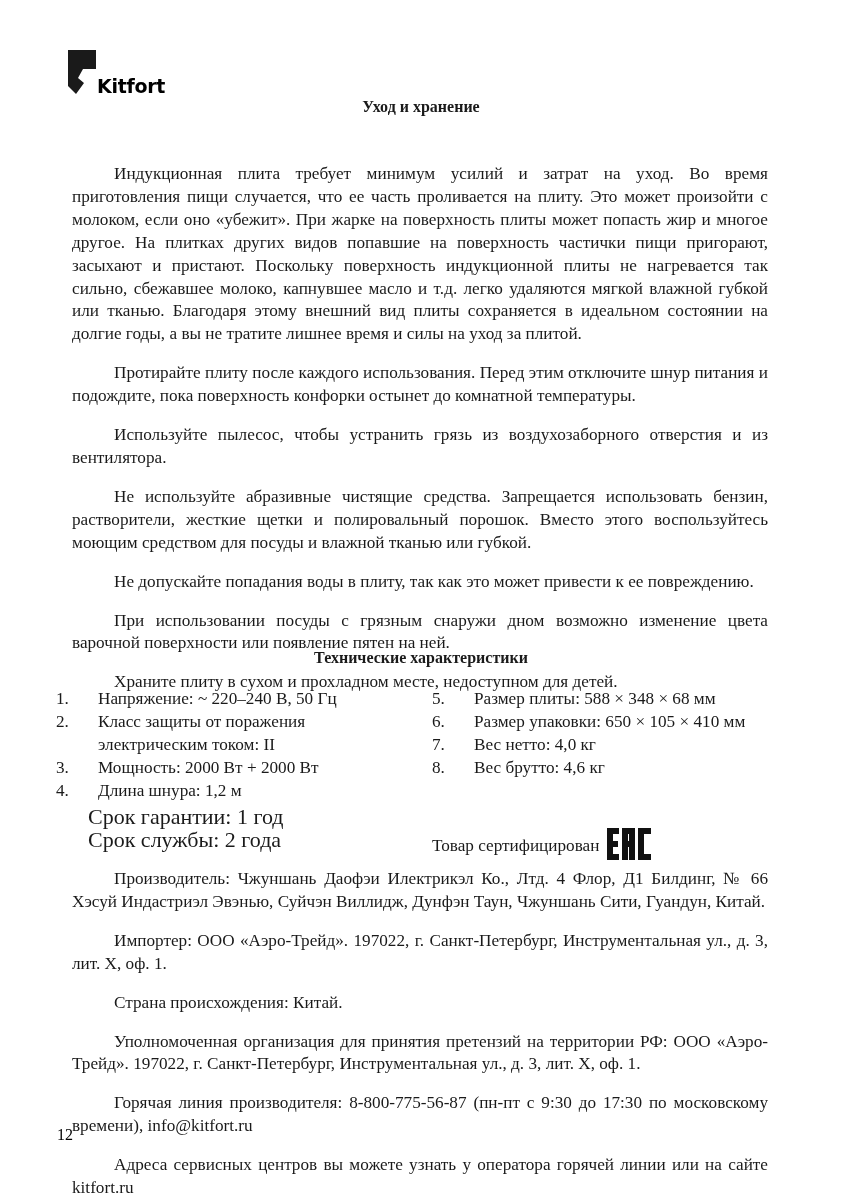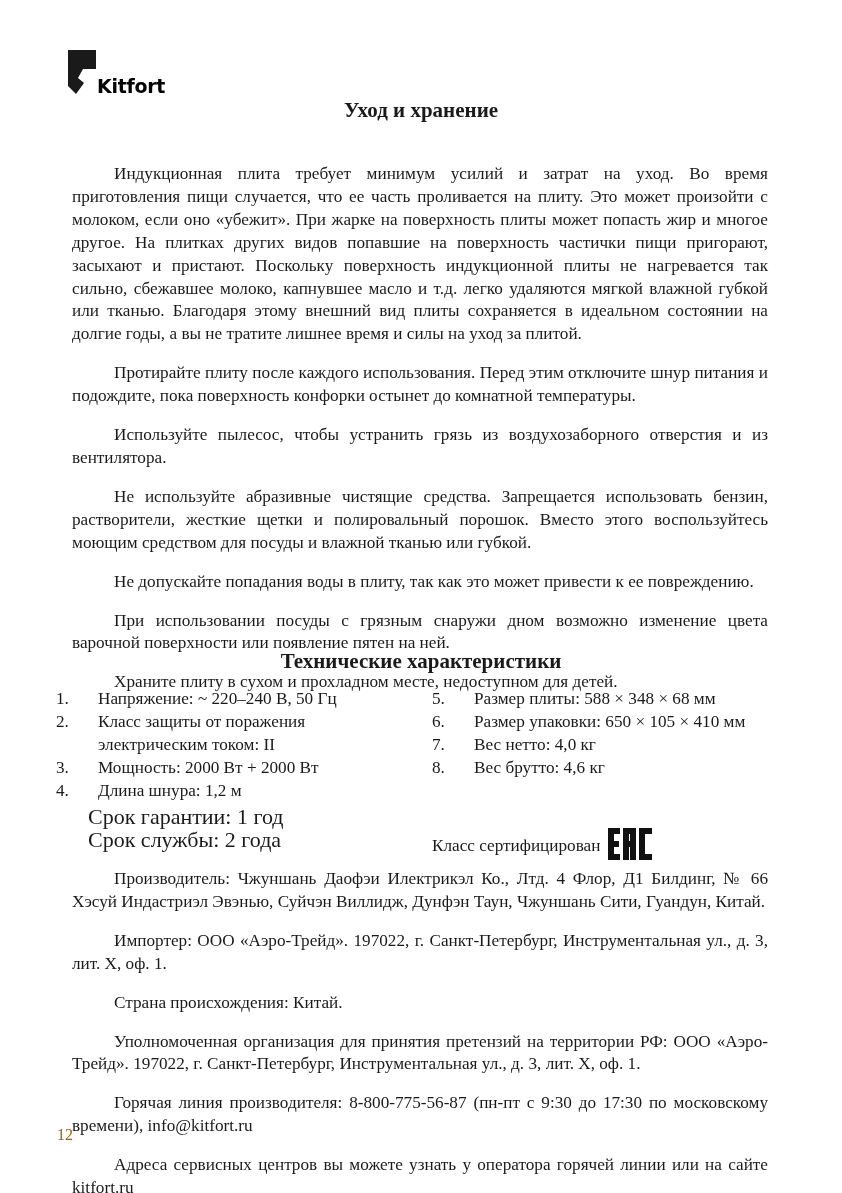--- a/index.html
+++ b/index.html
@@ -3,37 +3,37 @@
 <meta charset="utf-8">
 <style>
   html, body { margin:0; padding:0; background:#ffffff; }
   body { width:842px; height:1193px; position:relative; overflow:hidden;
          font-family:"Liberation Serif", serif; color:#1a1a1a; }
   .logo { position:absolute; left:68px; top:50px; width:110px; height:50px; }
   .logo-mark { position:absolute; left:0; top:0; width:30px; height:44px; }
   .logo-text { position:absolute; left:29px; top:25px; font-family:"DejaVu Sans", sans-serif;
                font-weight:bold; font-size:19px; letter-spacing:-0.3px; color:#000000; }
   h1 { position:absolute; margin:0; left:0; width:842px; text-align:center;
-       font-size:21px; font-weight:bold; }
+       font-size:16px; font-weight:bold; }
   #title-care { top:98px; }
   #title-specs { top:649px; }
   .body { position:absolute; left:56px; width:728px; font-size:17.2px; line-height:22.9px; text-align:justify; }
   .body p { margin:16px; text-indent:42px; }
   #care { top:147px; }
   .specs { position:absolute; top:688px; left:56px; width:728px; font-size:17.2px; line-height:22.9px; }
   .col { position:absolute; top:0; }
   .col.left { left:0; width:330px; }
   .col.right { left:376px; width:360px; }
   .item { position:relative; padding-left:42px; }
   .item .num { position:absolute; left:0; top:0; }
   .warranty { position:absolute; top:806px; left:88px; font-size:22px; line-height:22.9px; }
   .cert { position:absolute; top:826px; left:432px; font-size:17.2px; line-height:22.9px; display:flex; align-items:flex-end; }
   .eac { display:inline-block; margin-left:8px; width:44px; height:32px; position:relative; top:2px; }
   #info { top:852px; }
-  .page-num { position:absolute; left:57px; top:1126px; font-size:16px; color:#a16207; }
+  .page-num { position:absolute; left:57px; top:1126px; font-size:16px; color:#000000; }
 </style>
 </head>
 <body>
 
 <div class="logo">
   <svg class="logo-mark" viewBox="0 0 30 44">
     <path d="M0 0 H28 V19 H15 L10 28 L16 33 L8 44 L0 36 Z" fill="#1a1a1a"></path>
   </svg>
   <span class="logo-text">Kitfort</span>
 </div>
@@ -90,21 +90,21 @@
     </div>
   </div>
 </div>
 
 <div class="warranty">
   <div>Срок гарантии: 1 год</div>
   <div>Срок службы: 2 года</div>
 </div>
 
 <div class="cert">
-  <span>Класс сертифицирован</span>
+  <span>Товар сертифицирован</span>
   <svg class="eac" viewBox="0 0 44 32">
     <path d="M0 0 H12 V6 H6 V13 H11 V19 H6 V26 H12 V32 H0 Z" fill="#111"></path>
     <path d="M15 32 V0 H28 V32 H22 V19 H21 V32 Z M21 6 V13 H22 V6 Z" fill="#111"></path>
     <path d="M31 0 H44 V6 H37 V26 H44 V32 H31 Z" fill="#111"></path>
   </svg>
 </div>
 
 <div class="body" id="info">
   <p>Производитель: Чжуншань Даофэи Илектрикэл Ко., Лтд. 4 Флор, Д1 Билдинг, № 66 Хэсуй Индастриэл Эвэнью, Суйчэн Виллидж, Дунфэн Таун, Чжуншань Сити, Гуандун, Китай.</p>
   <p>Импортер: ООО «Аэро-Трейд». 197022, г. Санкт-Петербург, Инструментальная ул., д. 3, лит. Х, оф. 1.</p>

